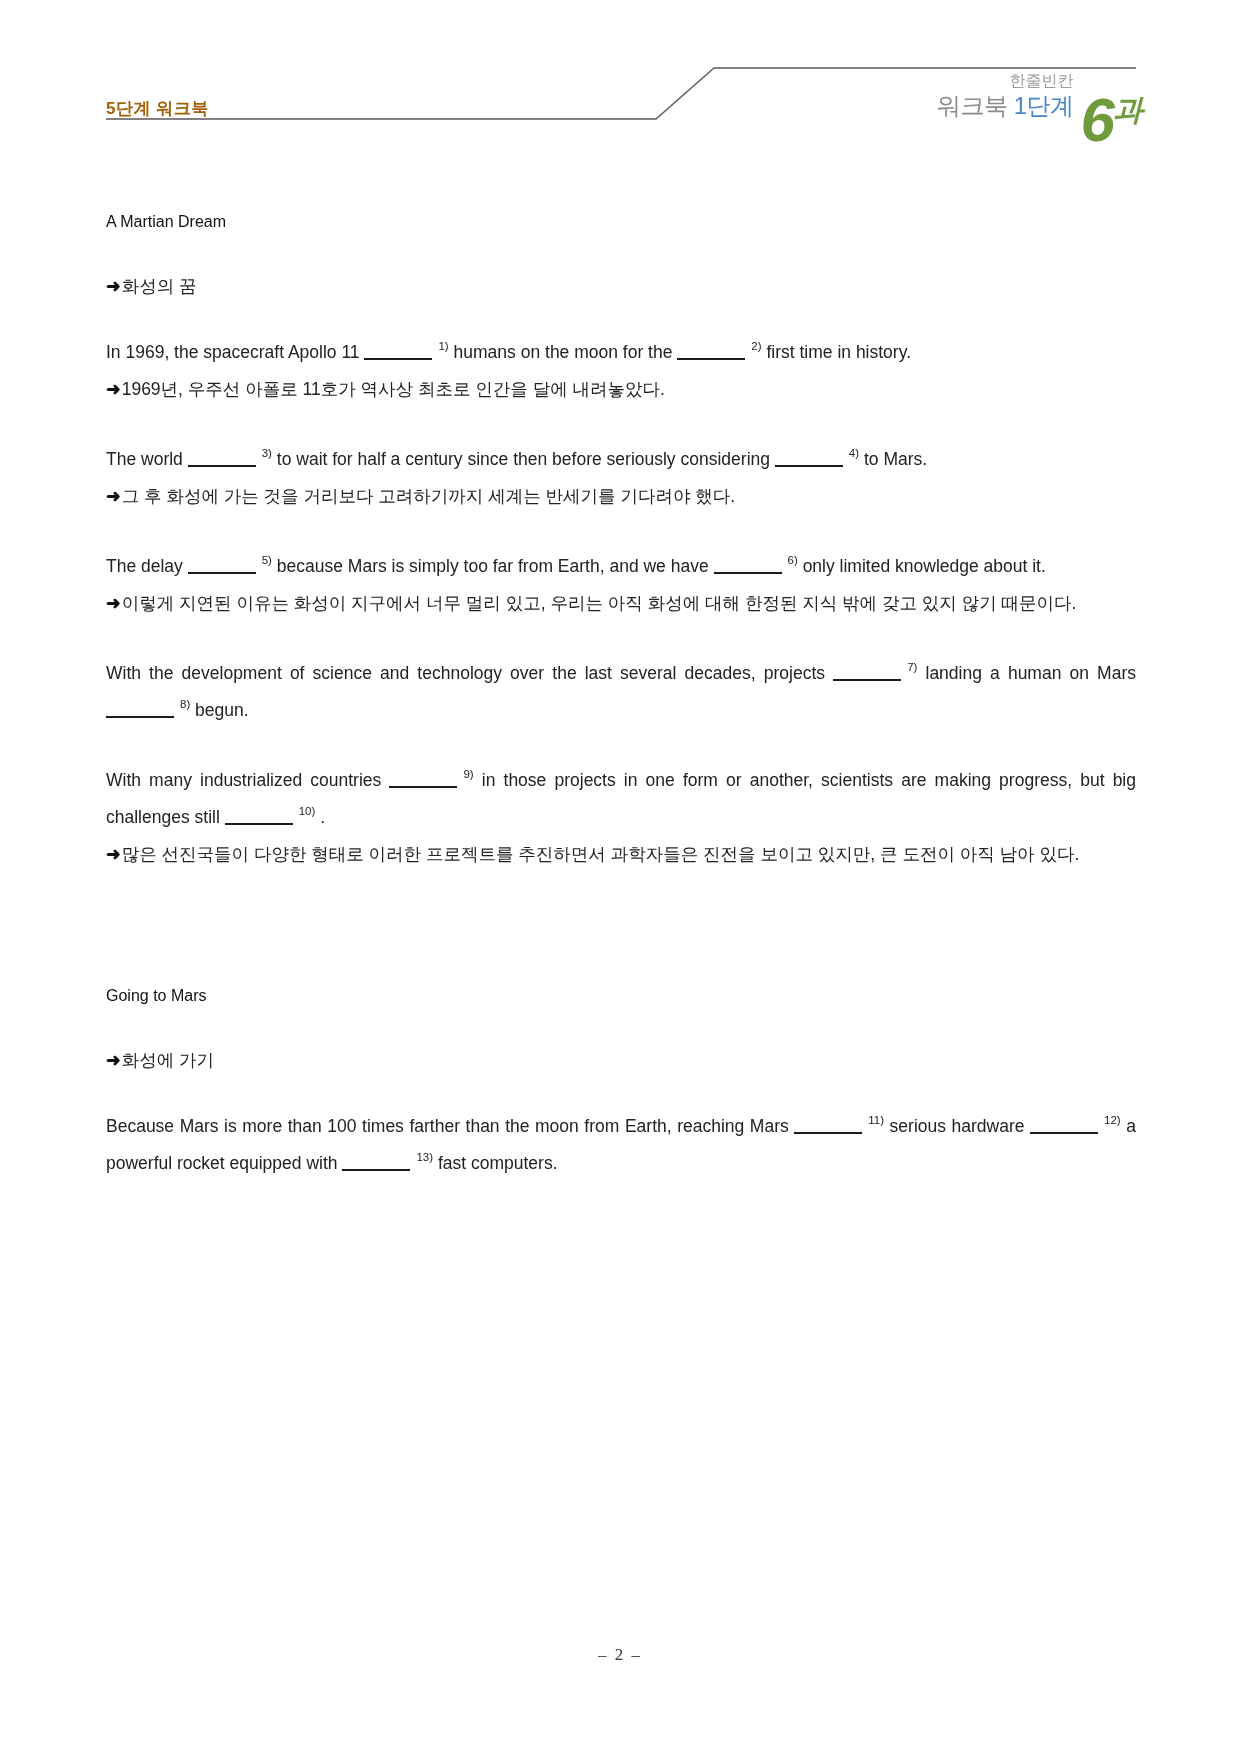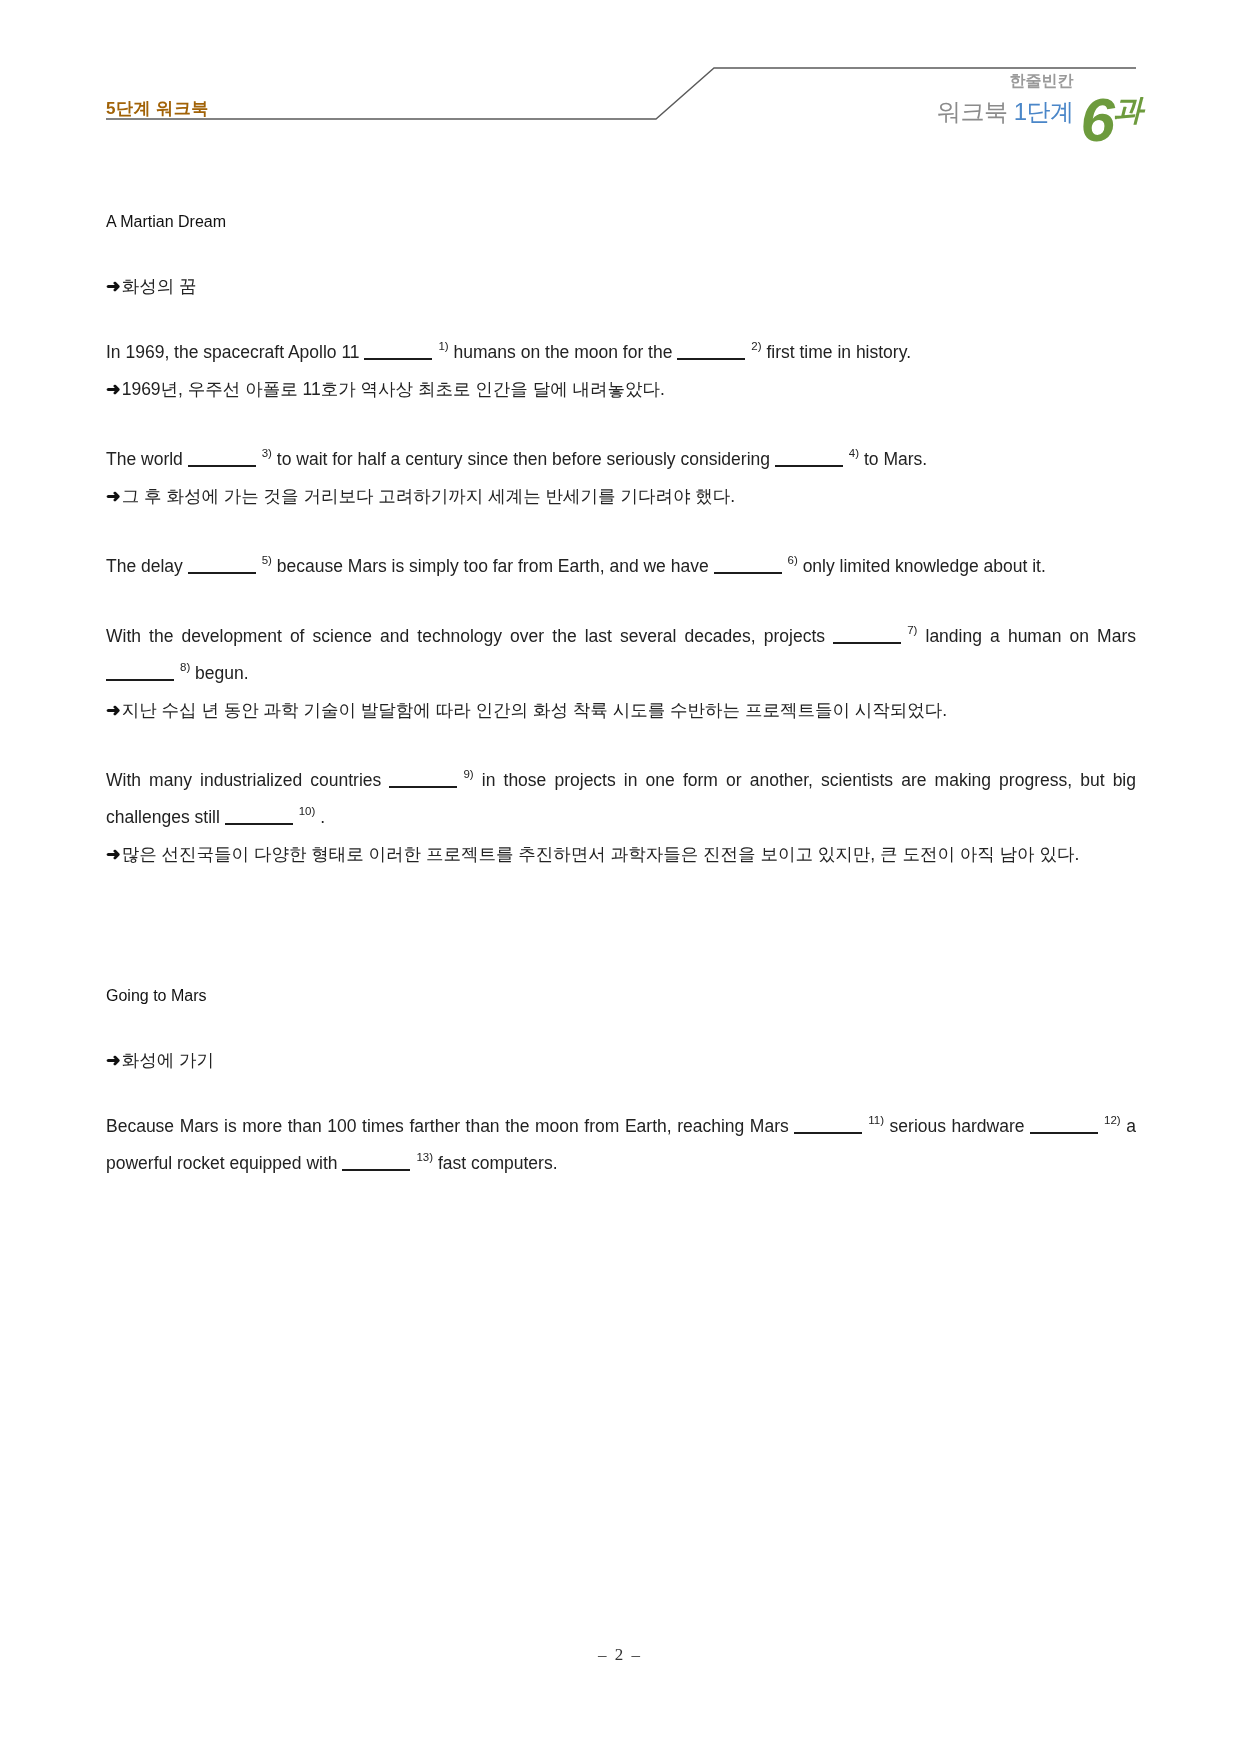--- a/index.html
+++ b/index.html
@@ -17,21 +17,21 @@
   .header-lines { position: absolute; left: 0; top: 0; width: 1240px; height: 150px; }
   .header-left-title {
     position: absolute; left: 106px; top: 97px;
     font-size: 17px; font-weight: 700; letter-spacing: 0.5px; color: #a16207;
   }
   .badge {
     position: absolute; top: 71px; right: 98px;
     display: flex; align-items: flex-start;
   }
   .badge-text { text-align: right; margin-right: 7px; padding-top: 1px; }
-  .badge-line1 { font-size: 16px; font-weight: 700; color: #9a9a9a; line-height: 18px; margin-bottom: 9px; }
+  .badge-line1 { font-size: 16px; font-weight: 400; color: #9a9a9a; line-height: 18px; margin-bottom: 3px; }
   .badge-line2 { font-size: 24px; font-weight: 400; color: #8b8b8b; line-height: 26px; letter-spacing: -0.5px; }
   .badge-step { color: #4a86c8; }
   .badge-chapter { line-height: 78px; white-space: nowrap; font-style: italic; }
   .badge-chapter-num { font-size: 62px; font-weight: 700; color: #6d9b3d; letter-spacing: -2px; }
   .badge-chapter-suffix { font-size: 30px; font-weight: 700; color: #6d9b3d; vertical-align: 21px; letter-spacing: -1px; }
 
   
   .content { position: absolute; left: 106px; top: 207px; width: 1030px; }
   .sec-title { font-size: 16px; line-height: 30px; color: #111; }
   .ko-line, .en-line { margin: 0; font-size: 17.5px; line-height: 37px; text-align: justify; color: #222; }
@@ -86,24 +86,24 @@
         <div class="block">
           <p class="en-line">In 1969, the spacecraft Apollo 11 <span class="blank"><span class="blank-line"></span><sup class="blank-num">1)</sup></span> humans on the moon for the <span class="blank"><span class="blank-line"></span><sup class="blank-num">2)</sup></span> first time in history.</p>
           <p class="ko-line"><span class="arrow">➜</span><span>1969년, 우주선 아폴로 11호가 역사상 최초로 인간을 달에 내려놓았다.</span></p>
         </div>
         <div class="block">
           <p class="en-line">The world <span class="blank"><span class="blank-line"></span><sup class="blank-num">3)</sup></span> to wait for half a century since then before seriously considering <span class="blank"><span class="blank-line"></span><sup class="blank-num">4)</sup></span> to Mars.</p>
           <p class="ko-line"><span class="arrow">➜</span><span>그 후 화성에 가는 것을 거리보다 고려하기까지 세계는 반세기를 기다려야 했다.</span></p>
         </div>
         <div class="block">
           <p class="en-line">The delay <span class="blank"><span class="blank-line"></span><sup class="blank-num">5)</sup></span> because Mars is simply too far from Earth, and we have <span class="blank"><span class="blank-line"></span><sup class="blank-num">6)</sup></span> only limited knowledge about it.</p>
+          <p class="ko-line"><span class="arrow">➜</span><span>이렇게 지연된 이유는 화성이 지구에서 너무 멀리 있고, 우리는 아직 화성에 대해 한정된 지식 밖에 갖고 있지 않기 때문이다.</span></p>
         </div>
         <div class="block">
           <p class="en-line">With the development of science and technology over the last several decades, projects <span class="blank"><span class="blank-line"></span><sup class="blank-num">7)</sup></span> landing a human on Mars <span class="blank"><span class="blank-line"></span><sup class="blank-num">8)</sup></span> begun.</p>
-          <p class="ko-line"><span class="arrow">➜</span><span>지난 수십 년 동안 과학 기술이 발달함에 따라 인간의 화성 착륙 시도를 수반하는 프로젝트들이 시작되었다.</span></p>
         </div>
         <div class="block">
           <p class="en-line">With many industrialized countries <span class="blank"><span class="blank-line"></span><sup class="blank-num">9)</sup></span> in those projects in one form or another, scientists are making progress, but big challenges still <span class="blank"><span class="blank-line"></span><sup class="blank-num">10)</sup></span> .</p>
           <p class="ko-line"><span class="arrow">➜</span><span>많은 선진국들이 다양한 형태로 이러한 프로젝트를 추진하면서 과학자들은 진전을 보이고 있지만, 큰 도전이 아직 남아 있다.</span></p>
         </div>
       </section>
       <section class="doc-section">
         <div class="sec-title">Going to Mars</div>
         <div class="ko-line sec-subtitle"><span class="arrow">➜</span><span>화성에 가기</span></div>
         <div class="block">

